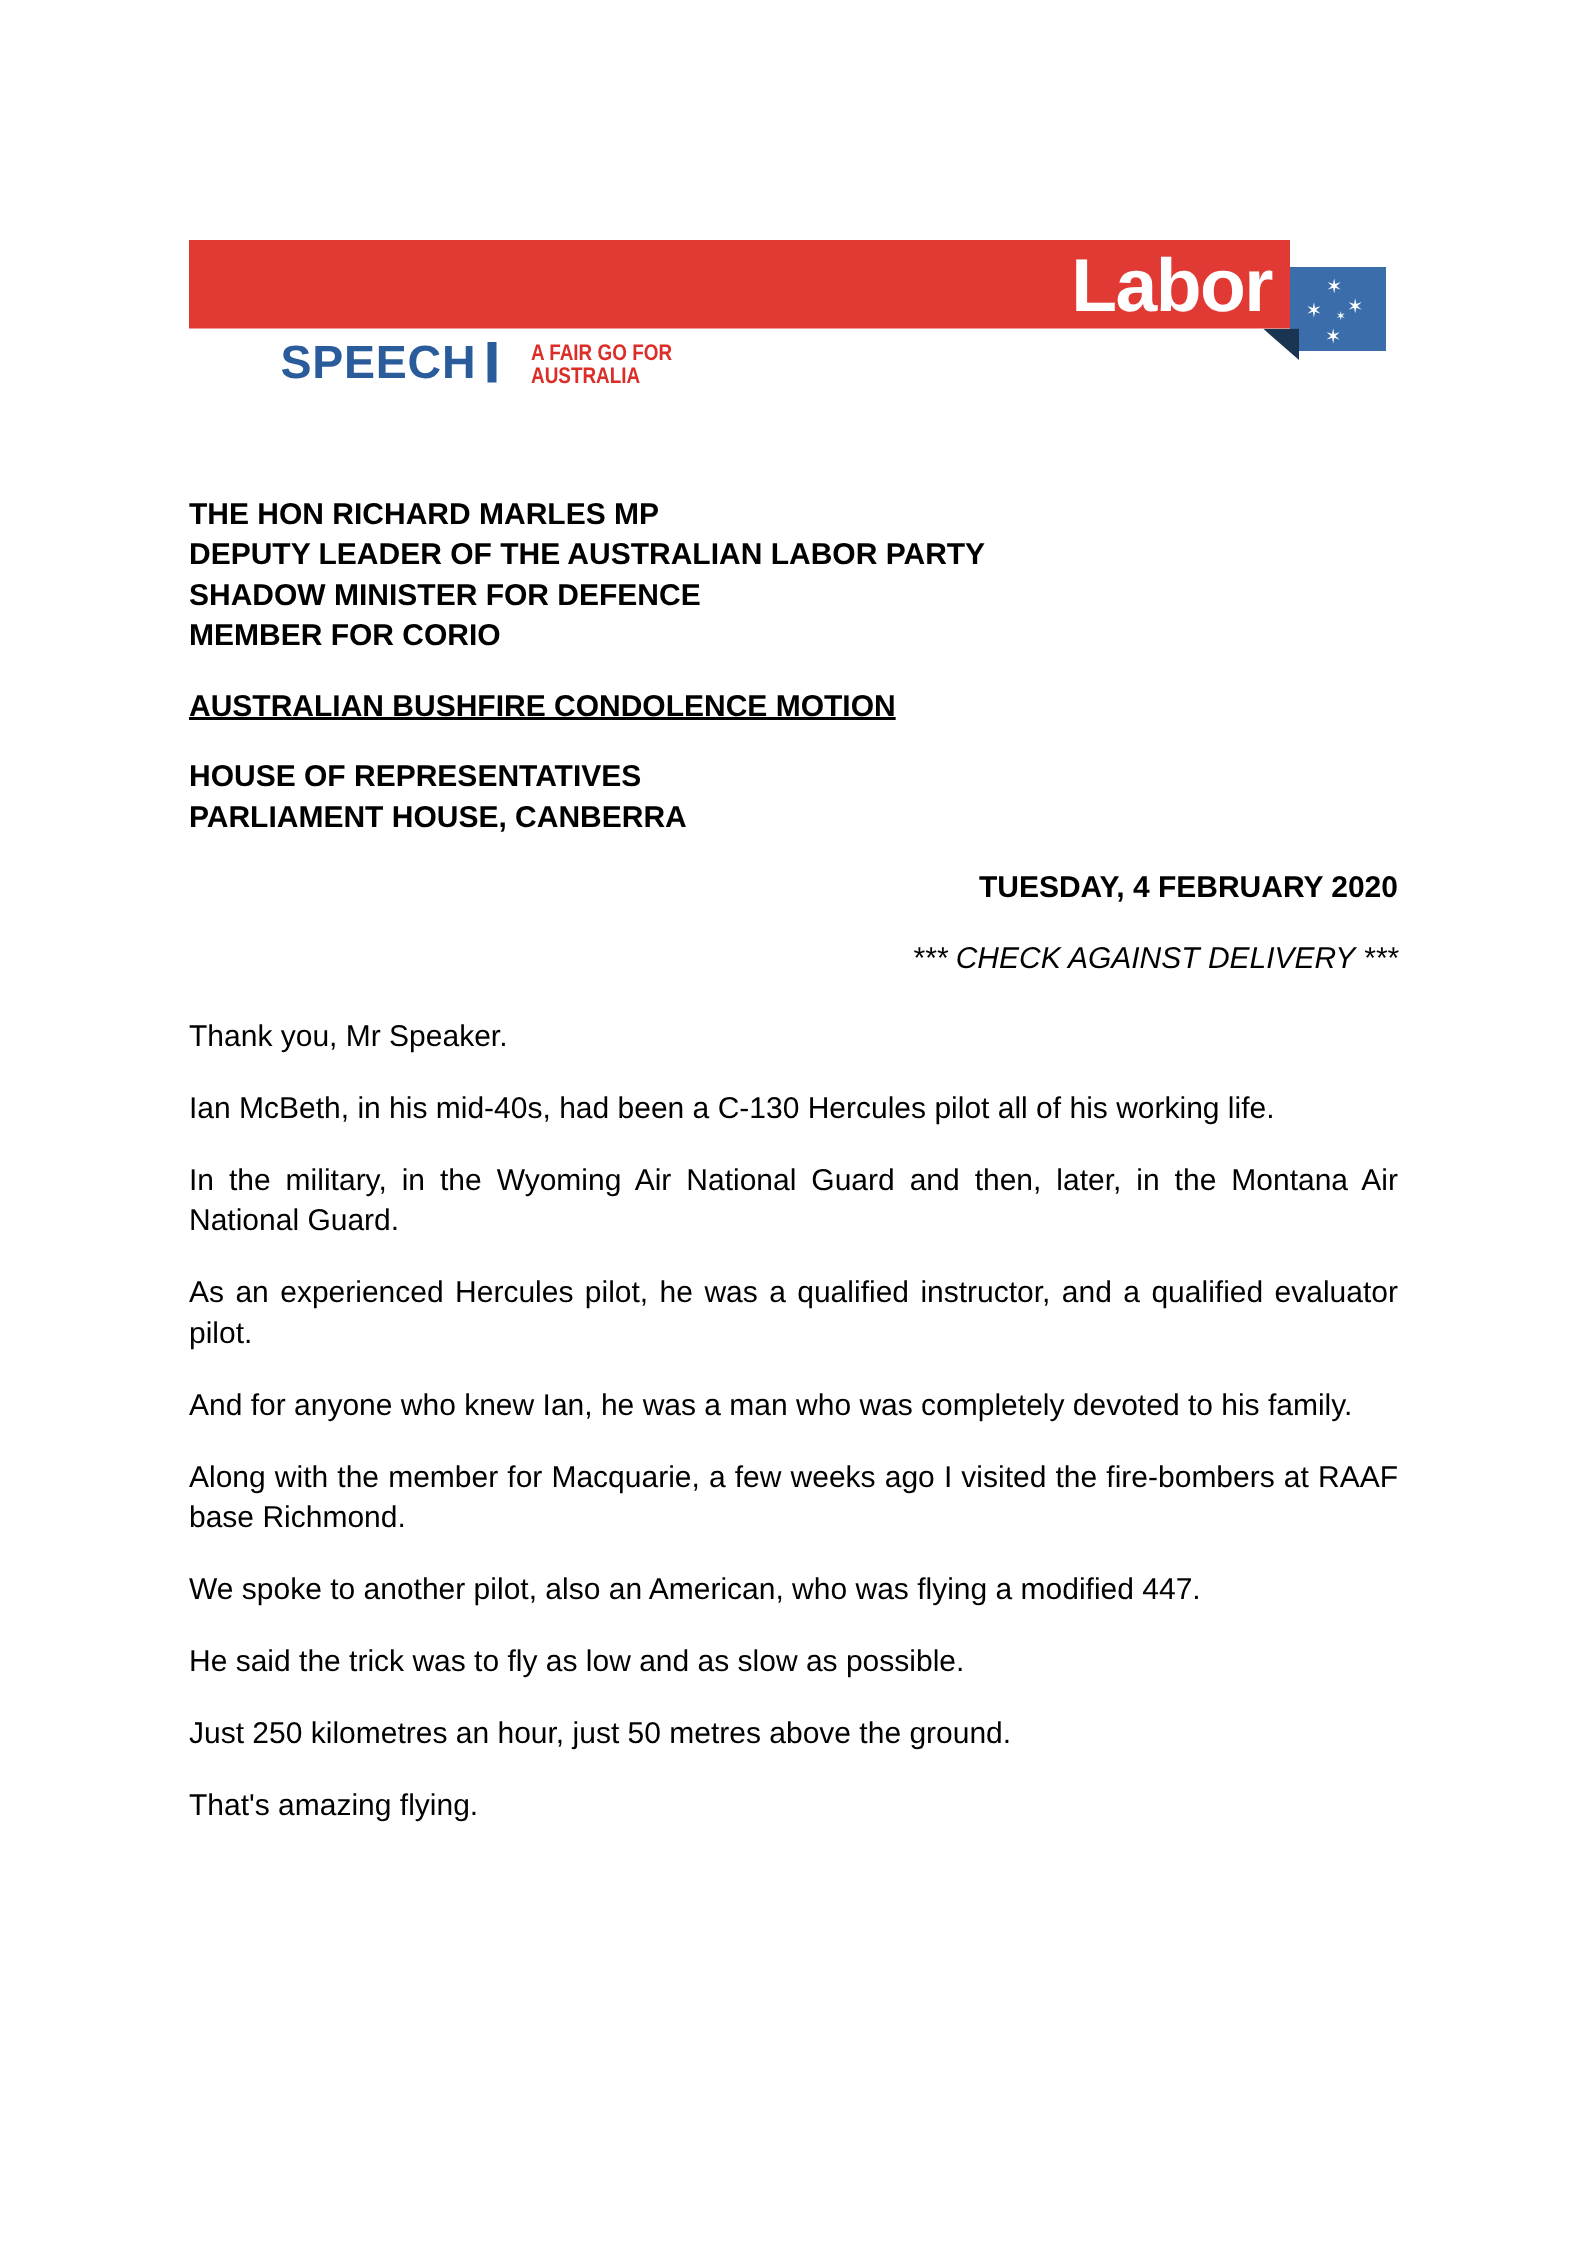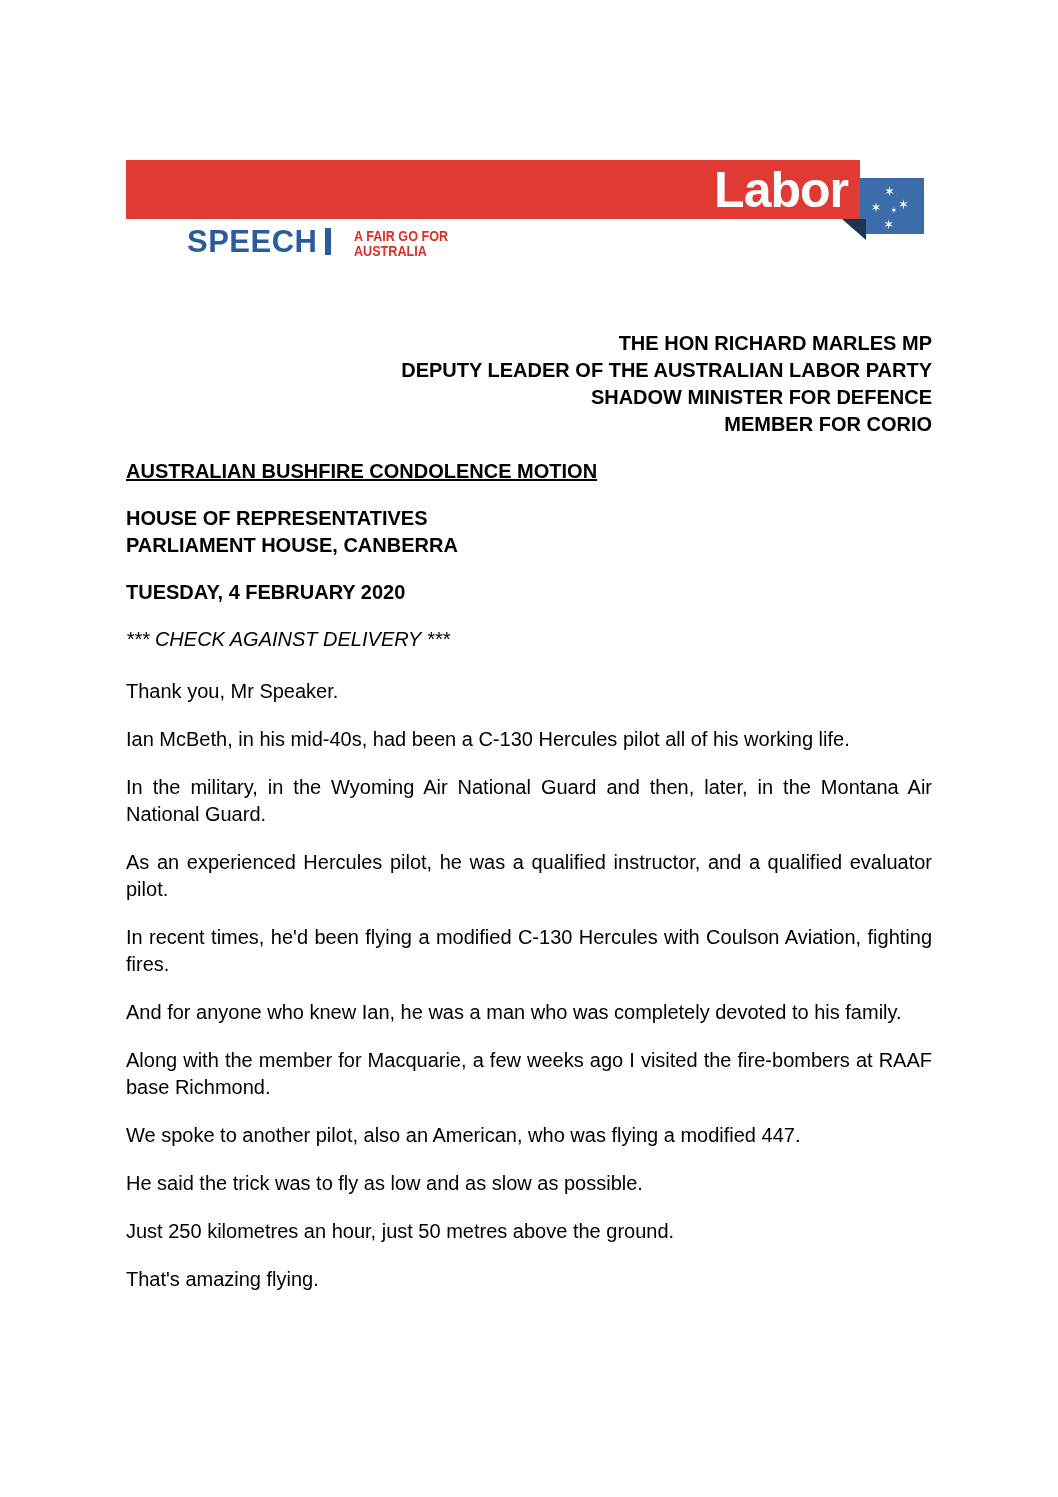--- a/index.html
+++ b/index.html
@@ -96,37 +96,37 @@
     position: absolute;
     left: 126px; top: 330px;
     width: 806px;
     font-size: 20px;
     line-height: 27px;
     color: #000000;
   }
   .content p { margin: 0 0 20px 0; }
   .speaker-block {
     font-weight: bold;
-    text-align: right;
+    text-align: left;
   }
   .title-line {
     text-align: left;
     font-weight: bold;
   }
   .title-line .u { text-decoration: underline; }
   .venue-block {
     text-align: left;
     font-weight: bold;
   }
   .date-line {
-    text-align: left;
+    text-align: right;
     font-weight: bold;
   }
   .check-line {
-    text-align: left;
+    text-align: right;
     font-style: italic;
     margin-bottom: 25px !important;
   }
   .body-p {
     text-align: justify;
     margin: 0 0 21px 0 !important;
   }
 </style>
 </head>
 <body>
@@ -173,21 +173,20 @@
     </p>
 
     <p class="date-line">TUESDAY, 4 FEBRUARY 2020</p>
 
     <p class="check-line">*** CHECK AGAINST DELIVERY ***</p>
 
     <p class="body-p">Thank you, Mr Speaker.</p>
     <p class="body-p">Ian McBeth, in his mid-40s, had been a C-130 Hercules pilot all of his working life.</p>
     <p class="body-p">In the military, in the Wyoming Air National Guard and then, later, in the Montana Air National Guard.</p>
     <p class="body-p">As an experienced Hercules pilot, he was a qualified instructor, and a qualified evaluator pilot.</p>
-    <p class="body-p">In recent times, he'd been flying a modified C-130 Hercules with Coulson Aviation, fighting fires.</p>
     <p class="body-p">And for anyone who knew Ian, he was a man who was completely devoted to his family.</p>
     <p class="body-p">Along with the member for Macquarie, a few weeks ago I visited the fire-bombers at RAAF base Richmond.</p>
     <p class="body-p">We spoke to another pilot, also an American, who was flying a modified 447.</p>
     <p class="body-p">He said the trick was to fly as low and as slow as possible.</p>
     <p class="body-p">Just 250 kilometres an hour, just 50 metres above the ground.</p>
     <p class="body-p">That's amazing flying.</p>
 
   </div>
 </div>
 

